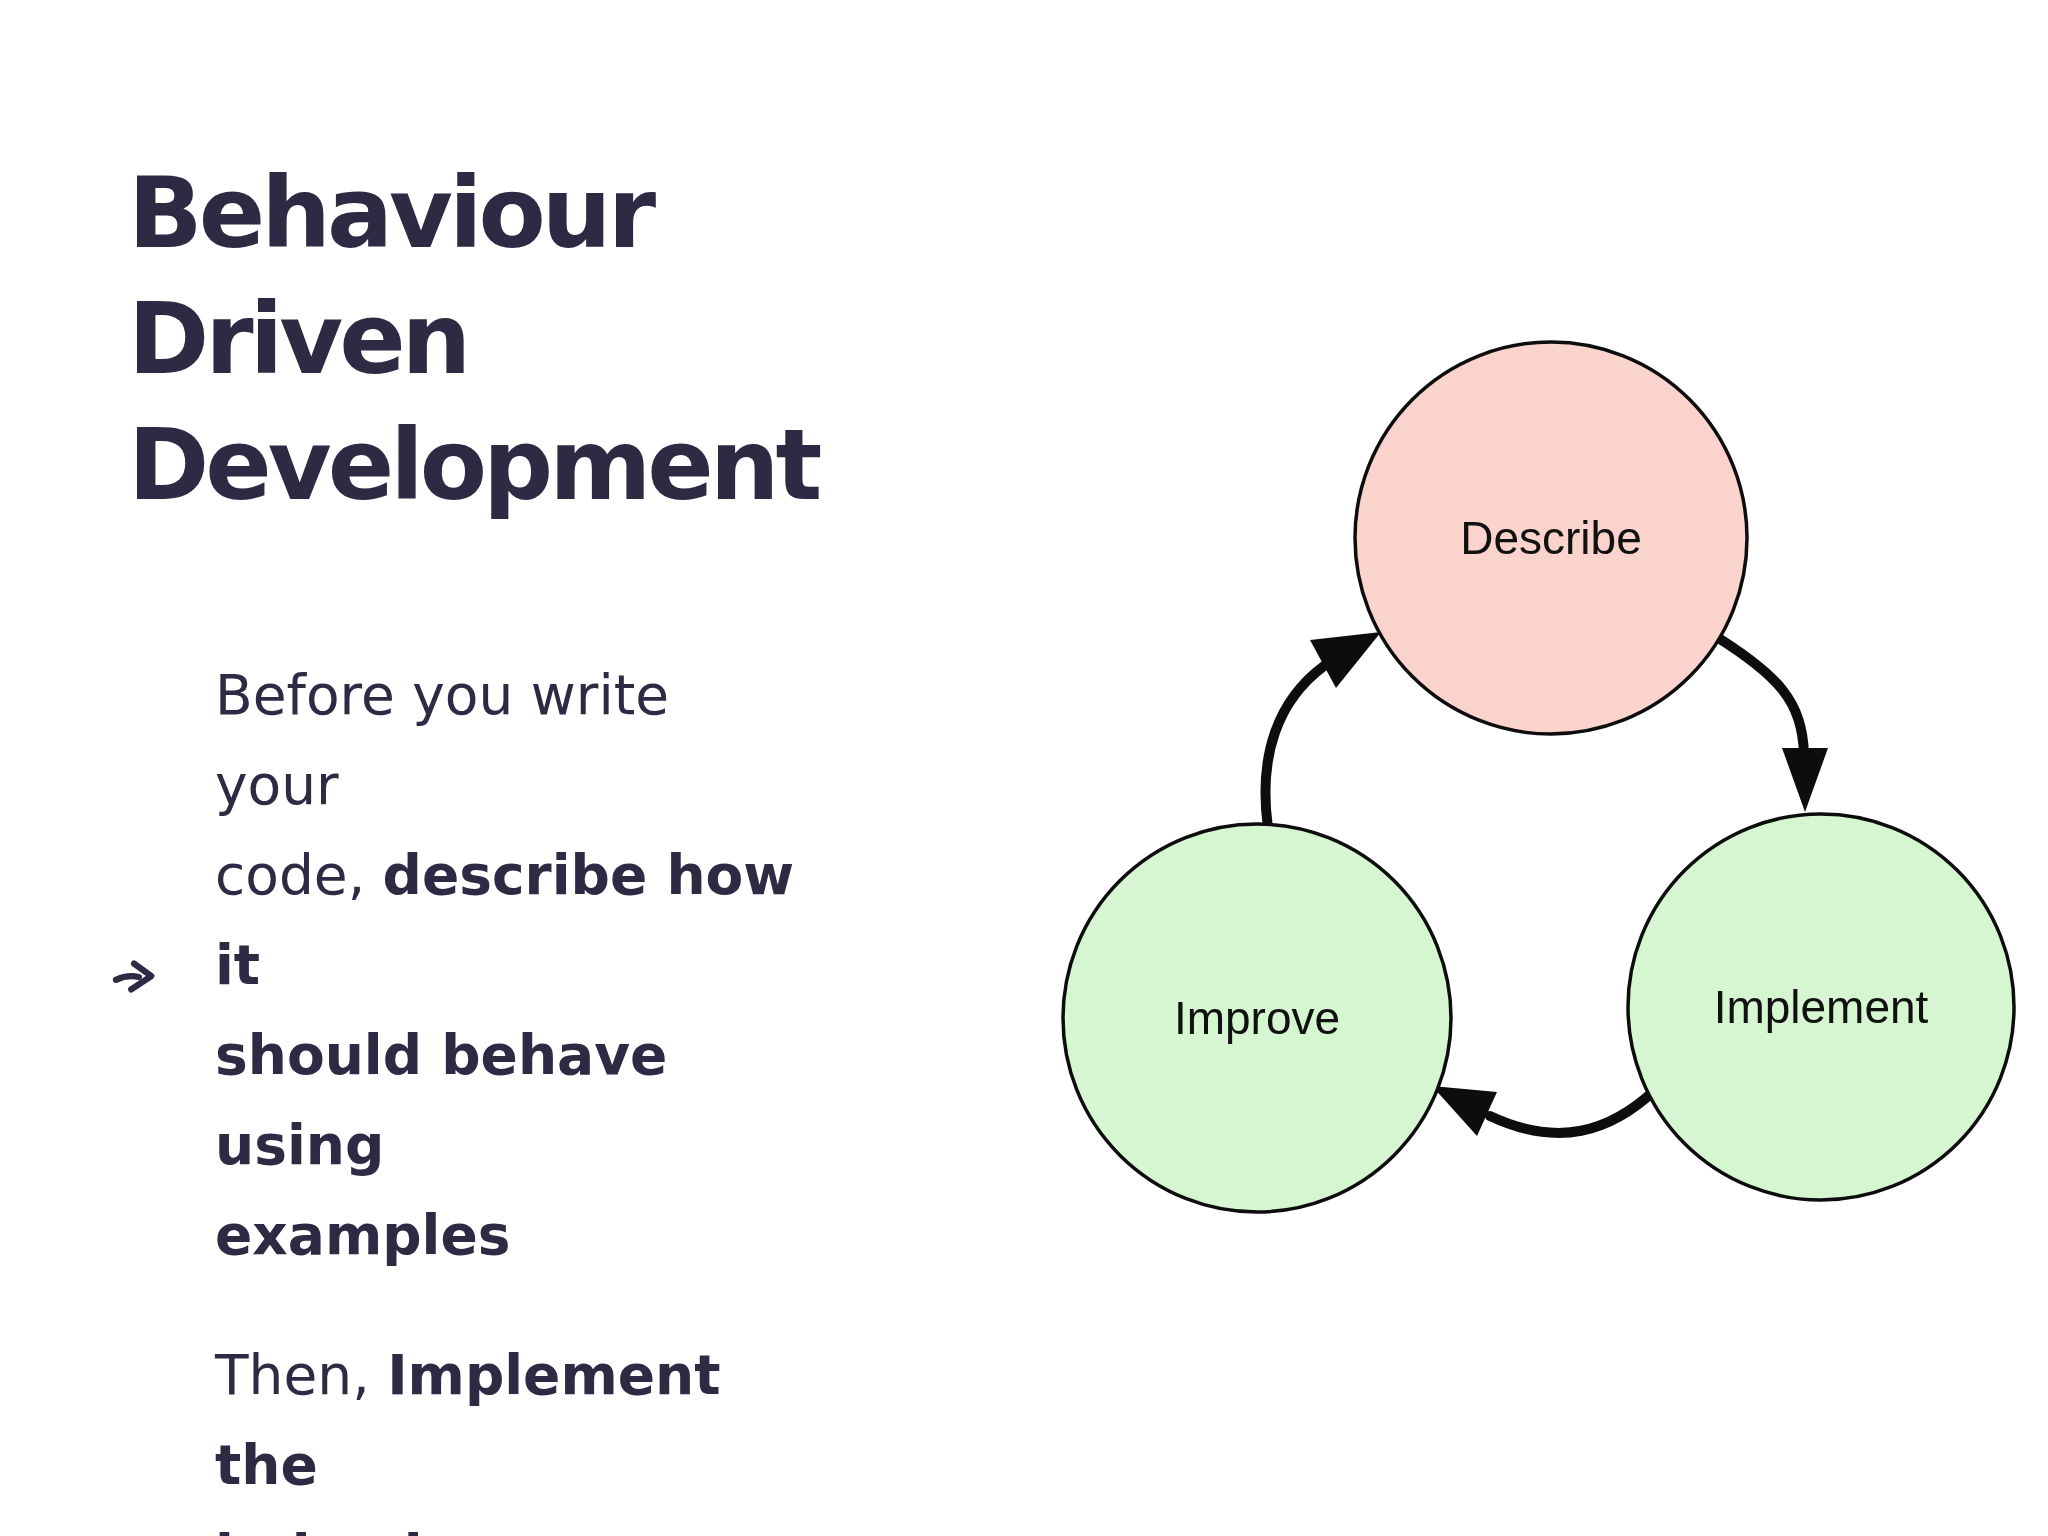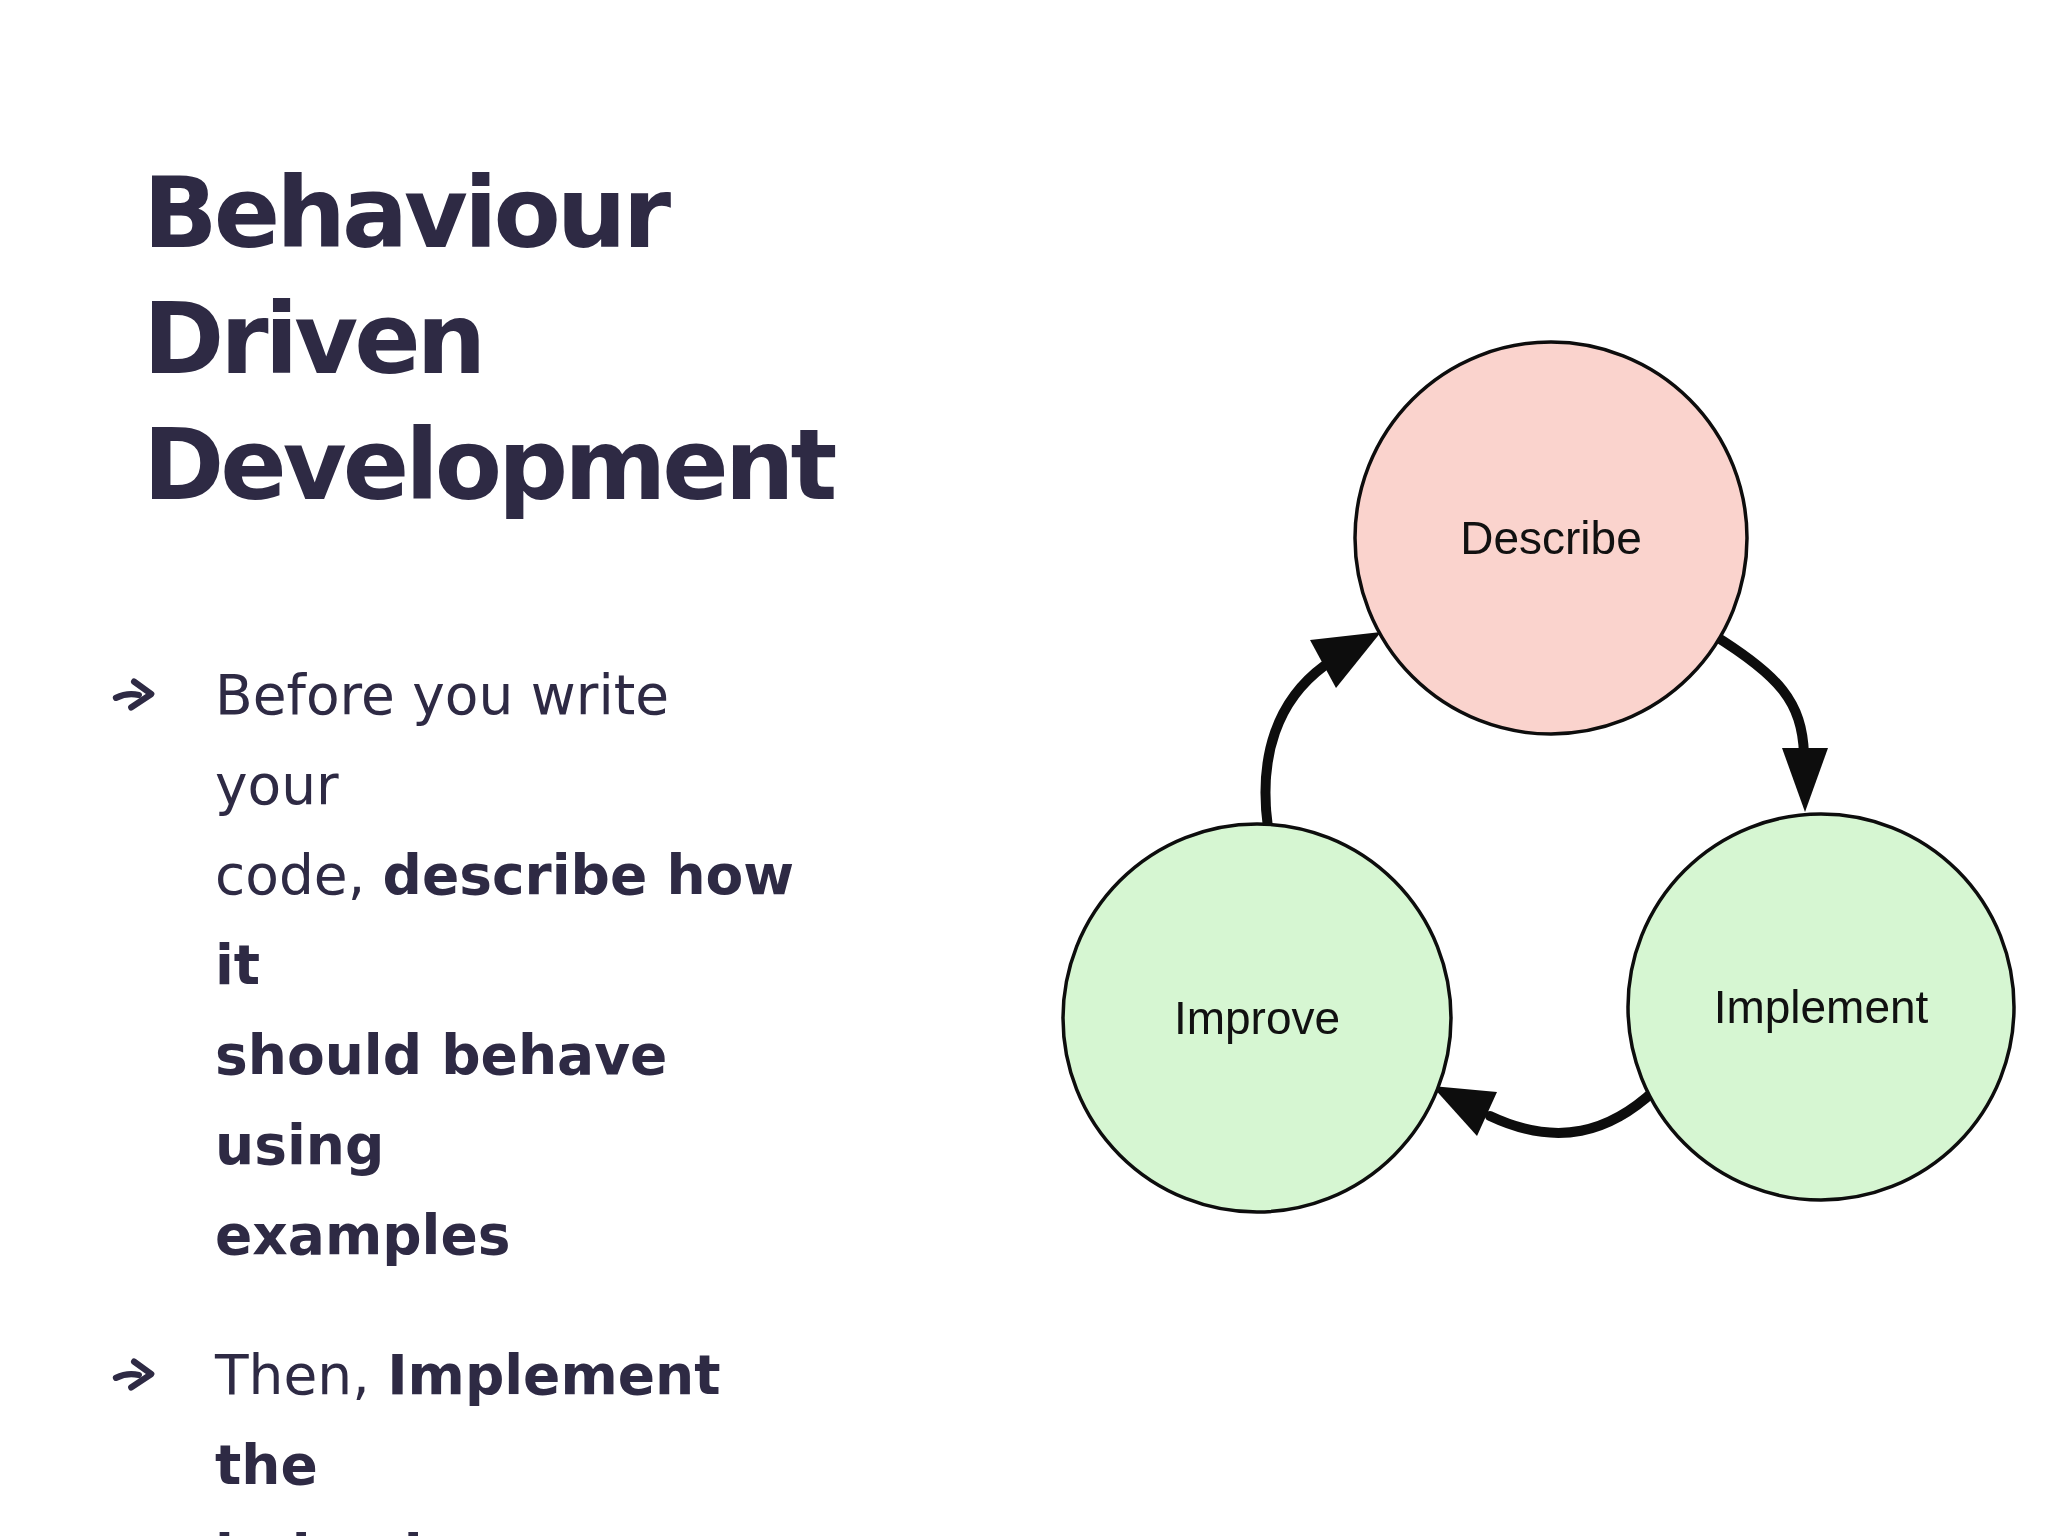--- a/index.html
+++ b/index.html
@@ -12,21 +12,21 @@
     width: 2048px;
     height: 1536px;
     background: #ffffff;
     overflow: hidden;
     font-family: "DejaVu Sans", "Liberation Sans", sans-serif;
   }
 
   
   .title {
     position: absolute;
-    left: 143px;
+    left: 128px;
     top: 150px;
     margin: 0;
     font-size: 98px;
     line-height: 126px;
     font-weight: 800;
     letter-spacing: -4px;
     color: #2e2a44;
     white-space: pre-line;
   }
 
@@ -34,21 +34,21 @@
     position: absolute;
     left: 112px;
     top: 650px;
     width: 700px;
     margin: 0;
     padding: 0;
     list-style: none;
   }
   .bullet-item {
     display: flex;
-    align-items: flex-start;
+    align-items: center;
     margin: 0 12px 50px 0;
   }
   .bullet-marker {
     flex: 0 0 auto;
     width: 48px;
     height: 42px;
     margin-top: 24px;
     margin-right: 55px;
   }
   .bullet-marker svg { display: block; width: 48px; height: 42px; }

